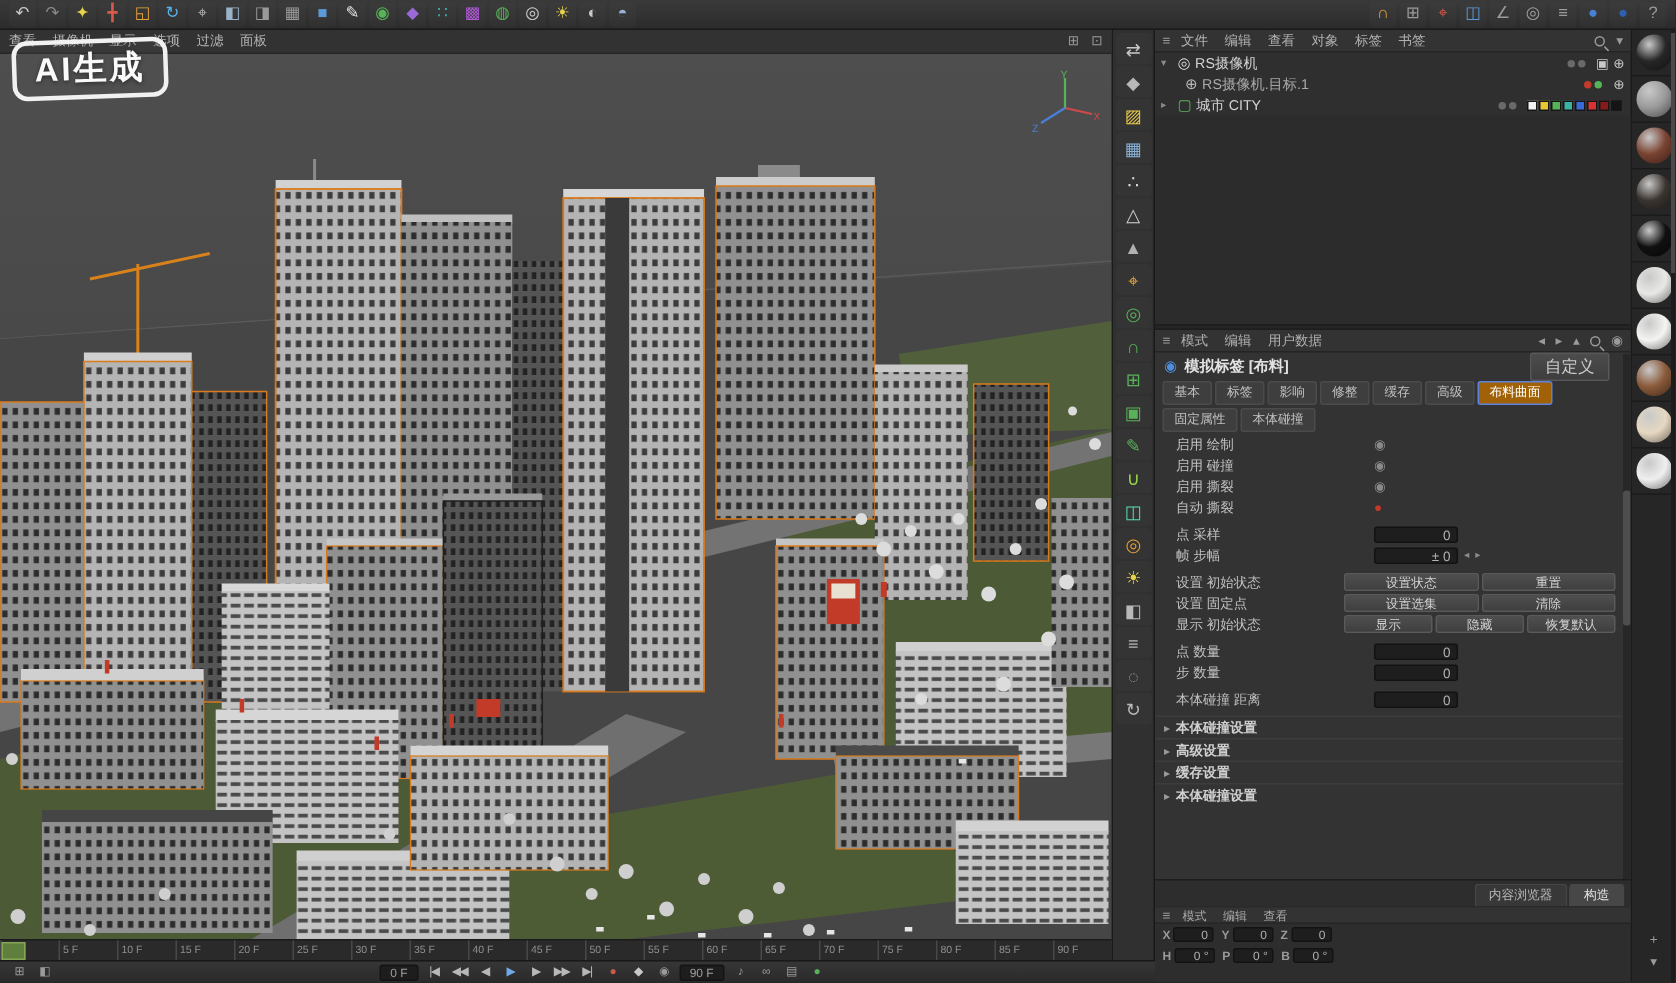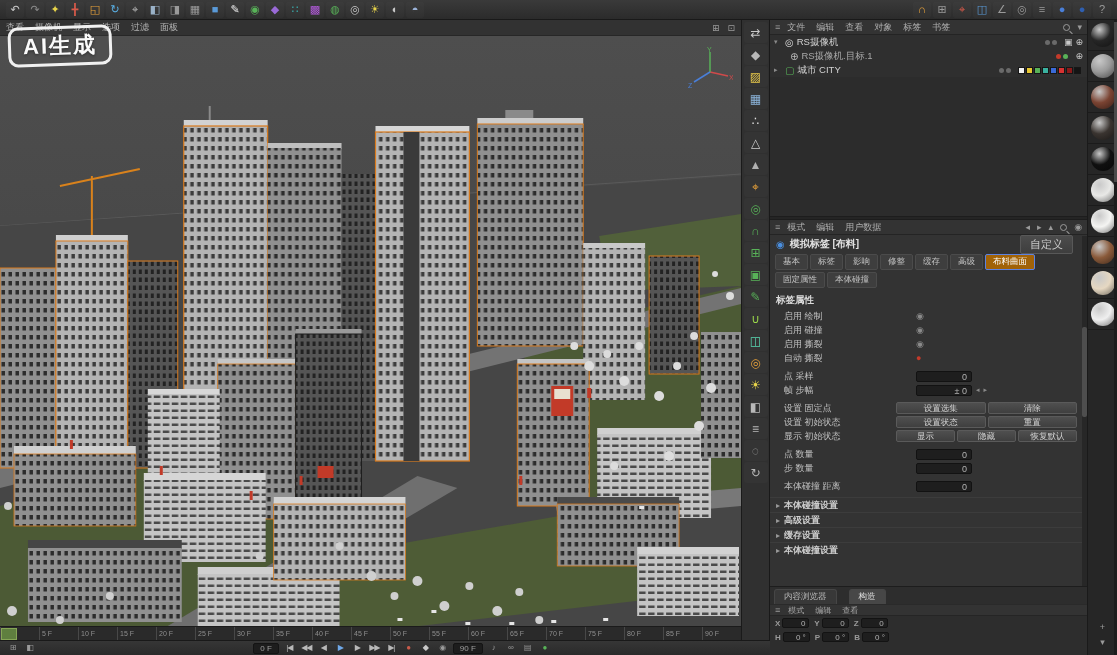--- a/index.html
+++ b/index.html
@@ -85,21 +85,21 @@
   .btn-group{display:flex;gap:2px;flex:1;}
   .abtn{flex:1;background:linear-gradient(#4f4f4f,#3f3f3f);border:1px solid #5a5a5a;color:#d2d2d2;font-size:8.5px;height:12px;line-height:9px;border-radius:2px;white-space:nowrap;overflow:hidden;}
   .at-row.btns .at-label{width:108px;}
   .gap4{height:4px;flex:0 0 auto;}
   .at-sec{height:15px;display:flex;align-items:center;gap:4px;padding:0 6px;border-top:1px solid #3c3c3c;font-weight:bold;font-size:9px;color:#cfcfcf;}
   .sec-arrow{font-size:8px;color:#9a9a9a;}
   .at-scroll{position:absolute;right:0;top:16px;width:5px;height:calc(100% - 16px);background:#272727;}
   .at-scroll .thumb{position:absolute;top:26%;height:90px;width:100%;background:#4e4e4e;border-radius:2px;}
 
   .rp-bottom{flex:1;border-top:1px solid #1d1d1d;background:#2d2d2d;display:flex;flex-direction:column;min-height:0;}
-  .browser-tabs{display:flex;gap:12px;padding:2px 4px 0;}
+  .browser-tabs{display:flex;gap:1px;padding:2px 4px 0;justify-content:flex-end;}
   .btab{background:#383838;border:1px solid #464646;border-bottom:none;font-size:8.5px;padding:1px 9px;border-radius:3px 3px 0 0;color:#b8b8b8;white-space:nowrap;}
   .btab.active{background:#474747;color:#e2e2e2;}
   .mini-menu{height:12px;display:flex;gap:8px;align-items:center;padding:0 5px;background:#333;border-top:1px solid #2a2a2a;border-bottom:1px solid #252525;font-size:8px;color:#a8a8a8;}
   .coord-row{display:flex;gap:5px;padding:2px 5px;}
   .coord-cell{display:flex;align-items:center;gap:2px;font-size:8px;color:#9a9a9a;}
   .coord-val{background:#1e1e1e;border:1px solid #131313;min-width:27px;text-align:right;padding:0 3px;height:10px;line-height:9px;border-radius:2px;color:#b2b2b2;}
 
   
   .matcol{width:29px;background:#262626;display:flex;flex-direction:column;position:relative;flex:0 0 auto;}
   .mat-list{display:flex;flex-direction:column;}
@@ -710,21 +710,20 @@
               <span class="tab">缓存</span>
               <span class="tab">高级</span>
               <span class="tab">布料曲面</span>
             </div>
           <div class="at-tabs r2">
 
           <span class="tab">固定属性</span>
               <span class="tab">本体碰撞</span>
             </div>
 
-          <div class="at-section">标签属性</div>
 
           <div class="at-row">
             <span class="at-label">启用 绘制</span>
             <span class="toggle" style="color:#8a8a8a">◉</span>
           </div>
           <div class="at-row">
             <span class="at-label">启用 碰撞</span>
             <span class="toggle" style="color:#8a8a8a">◉</span>
           </div>
           <div class="at-row">
@@ -745,31 +744,31 @@
           <div class="at-row">
             <span class="at-label">帧 步幅</span>
             <span class="numfield">± 0</span>
             <span class="stepper">◂</span>
             <span class="stepper">▸</span>
           </div>
 
           <div class="gap4"></div>
 
           <div class="at-row btns">
+            <span class="at-label">设置 初始状态</span>
+            <span class="btn-group">
+              <button class="abtn">设置状态</button>
+              <button class="abtn">重置</button>
+            </span>
+          </div>
+          <div class="at-row btns">
             <span class="at-label">设置 固定点</span>
             <span class="btn-group">
               <button class="abtn">设置选集</button>
               <button class="abtn">清除</button>
-            </span>
-          </div>
-          <div class="at-row btns">
-            <span class="at-label">设置 初始状态</span>
-            <span class="btn-group">
-              <button class="abtn">设置状态</button>
-              <button class="abtn">重置</button>
             </span>
           </div>
           <div class="at-row btns">
             <span class="at-label">显示 初始状态</span>
             <span class="btn-group">
               <button class="abtn">显示</button>
               <button class="abtn">隐藏</button>
               <button class="abtn">恢复默认</button>
             </span>
           </div>

